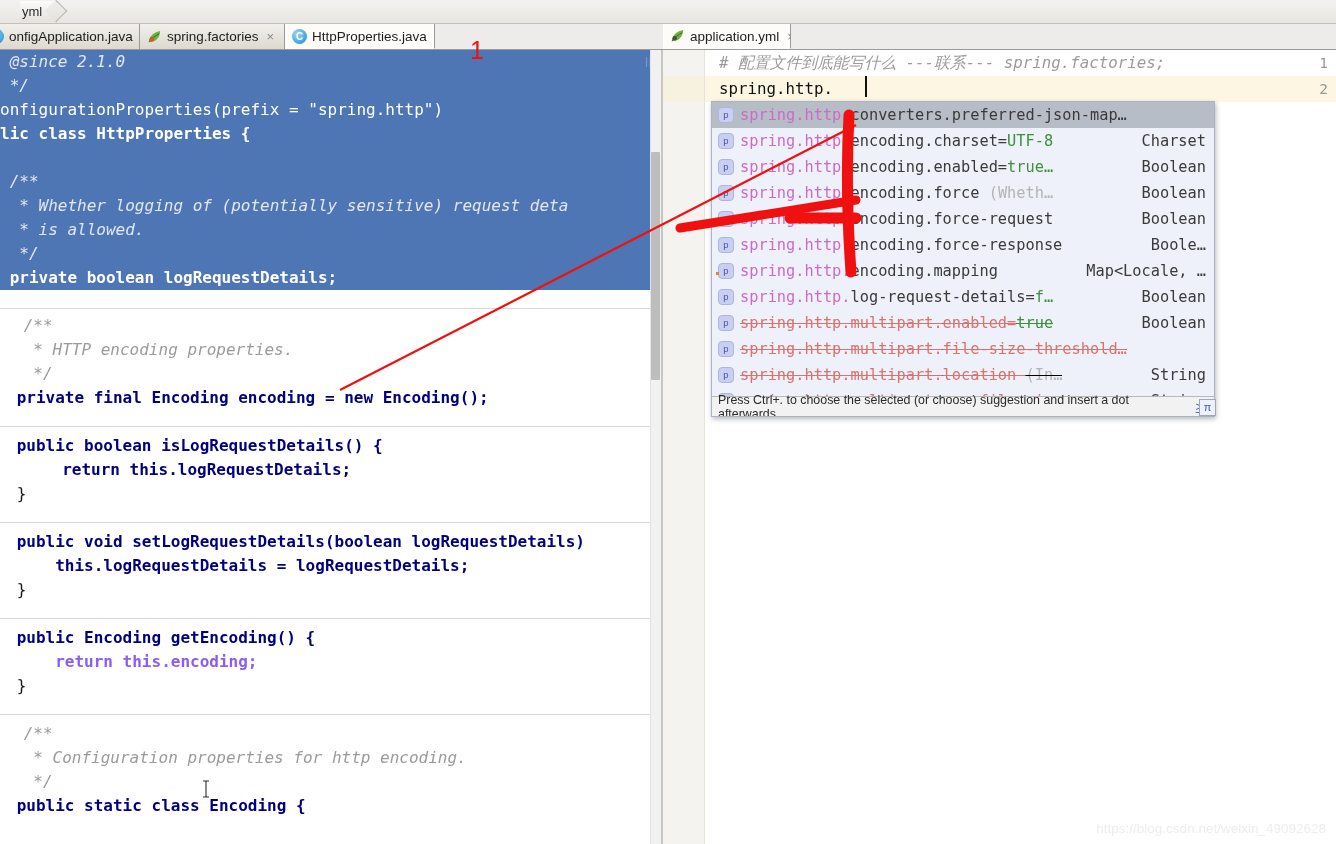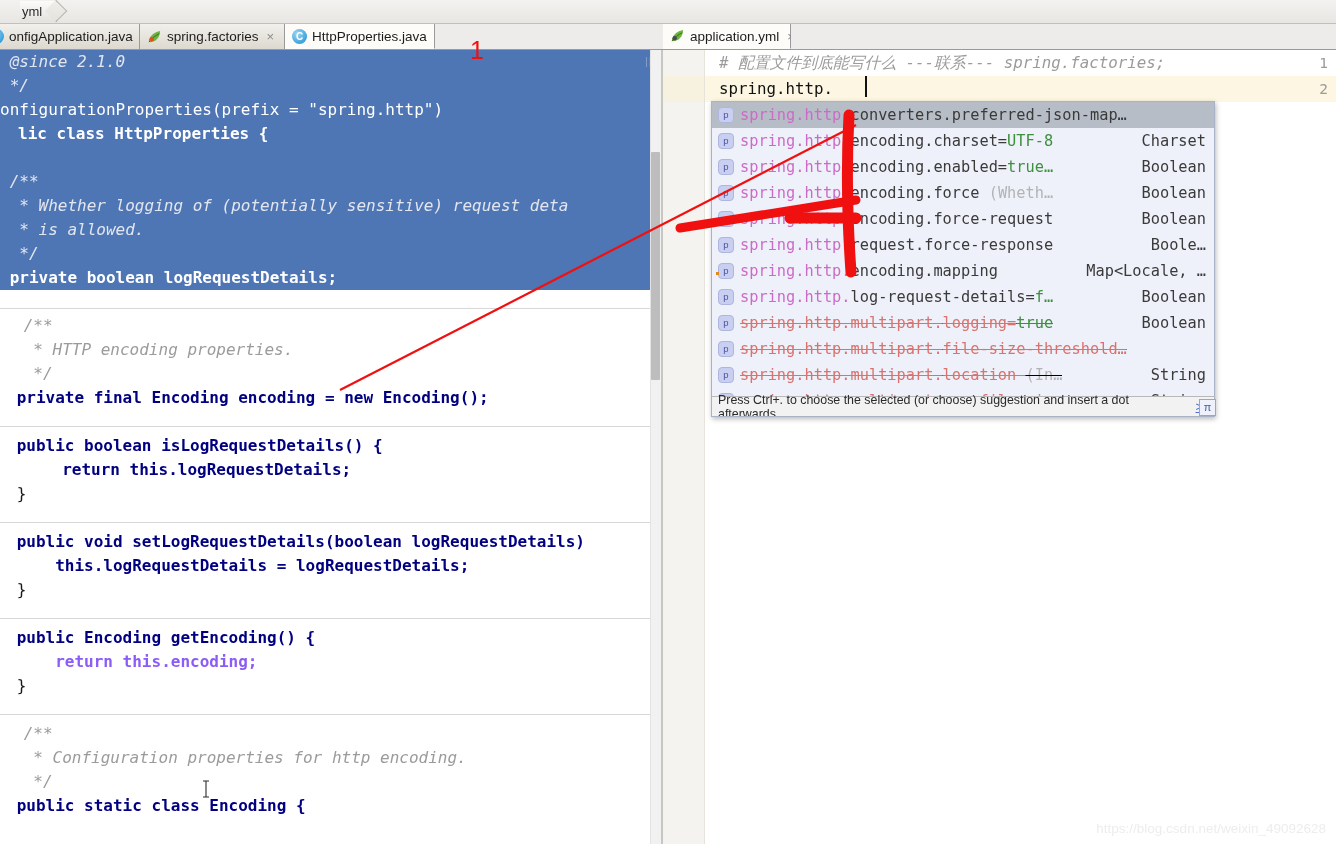--- a/index.html
+++ b/index.html
@@ -257,21 +257,21 @@
 
     <div class="tab-right-filler" style="left:791px;width:545px;"></div>
   </div>
 
   <div class="left-editor">
 
     <div class="sel-block">
       <div class="code cmt ln" style="top:0px;left:0px;"> @since 2.1.0</div>
       <div class="code cmt ln" style="top:24px;left:0px;"> */</div>
       <div class="code ln" style="top:48px;left:0px;color:#fff;">onfigurationProperties(prefix = "spring.http")</div>
-      <div class="code ln" style="top:72px;left:0px;color:#fff;font-weight:bold;margin-left:18px;">lic class HttpProperties {</div>
+      <div class="code ln" style="top:72px;left:0px;color:#fff;font-weight:bold;">lic class HttpProperties {</div>
       <div class="code cmt ln" style="top:120px;left:0px;"> /**</div>
       <div class="code cmt ln" style="top:144px;left:0px;">  * Whether logging of (potentially sensitive) request deta</div>
       <div class="code cmt ln" style="top:168px;left:0px;">  * is allowed.</div>
       <div class="code cmt ln" style="top:192px;left:0px;">  */</div>
       <div class="code ln" style="top:216px;left:0px;color:#fff;font-weight:bold;"> private boolean logRequestDetails;</div>
     </div>
 
     <div class="fold-sep" style="top:258px;"></div>
 
     <div class="code cmt ln" style="top:264px;left:14px;"> /**</div>
@@ -356,39 +356,39 @@
     </div>
 
     <div class="crow">
       <span class="pico">p</span>
       <span class="cmain"><span class="pfx">spring.http.</span><span class="rest">encoding.force-request</span></span>
       <span class="ctype">Boolean</span>
     </div>
 
     <div class="crow">
       <span class="pico">p</span>
-      <span class="cmain"><span class="pfx">spring.http.</span><span class="rest">request.force-response</span></span>
+      <span class="cmain"><span class="pfx">spring.http.</span><span class="rest">encoding.force-response</span></span>
       <span class="ctype">Boole…</span>
     </div>
 
     <div class="crow">
       <span class="pico dot">p</span>
       <span class="cmain"><span class="pfx">spring.http.</span><span class="rest">encoding.mapping</span></span>
       <span class="ctype">Map&lt;Locale, …</span>
     </div>
 
     <div class="crow">
       <span class="pico">p</span>
       <span class="cmain"><span class="pfx">spring.http.</span><span class="rest">log-request-details=</span><span class="val">f…</span></span>
       <span class="ctype">Boolean</span>
     </div>
 
     <div class="crow dep">
       <span class="pico">p</span>
-      <span class="cmain"><span class="pfx">spring.http.multipart.</span><span class="rest">logging=</span><span class="val">true</span></span>
+      <span class="cmain"><span class="pfx">spring.http.multipart.</span><span class="rest">enabled=</span><span class="val">true</span></span>
       <span class="ctype">Boolean</span>
     </div>
 
     <div class="crow dep">
       <span class="pico">p</span>
       <span class="cmain"><span class="pfx">spring.http.multipart.</span><span class="rest">file-size-threshold…</span></span>
       <span class="ctype"></span>
     </div>
 
     <div class="crow dep">

